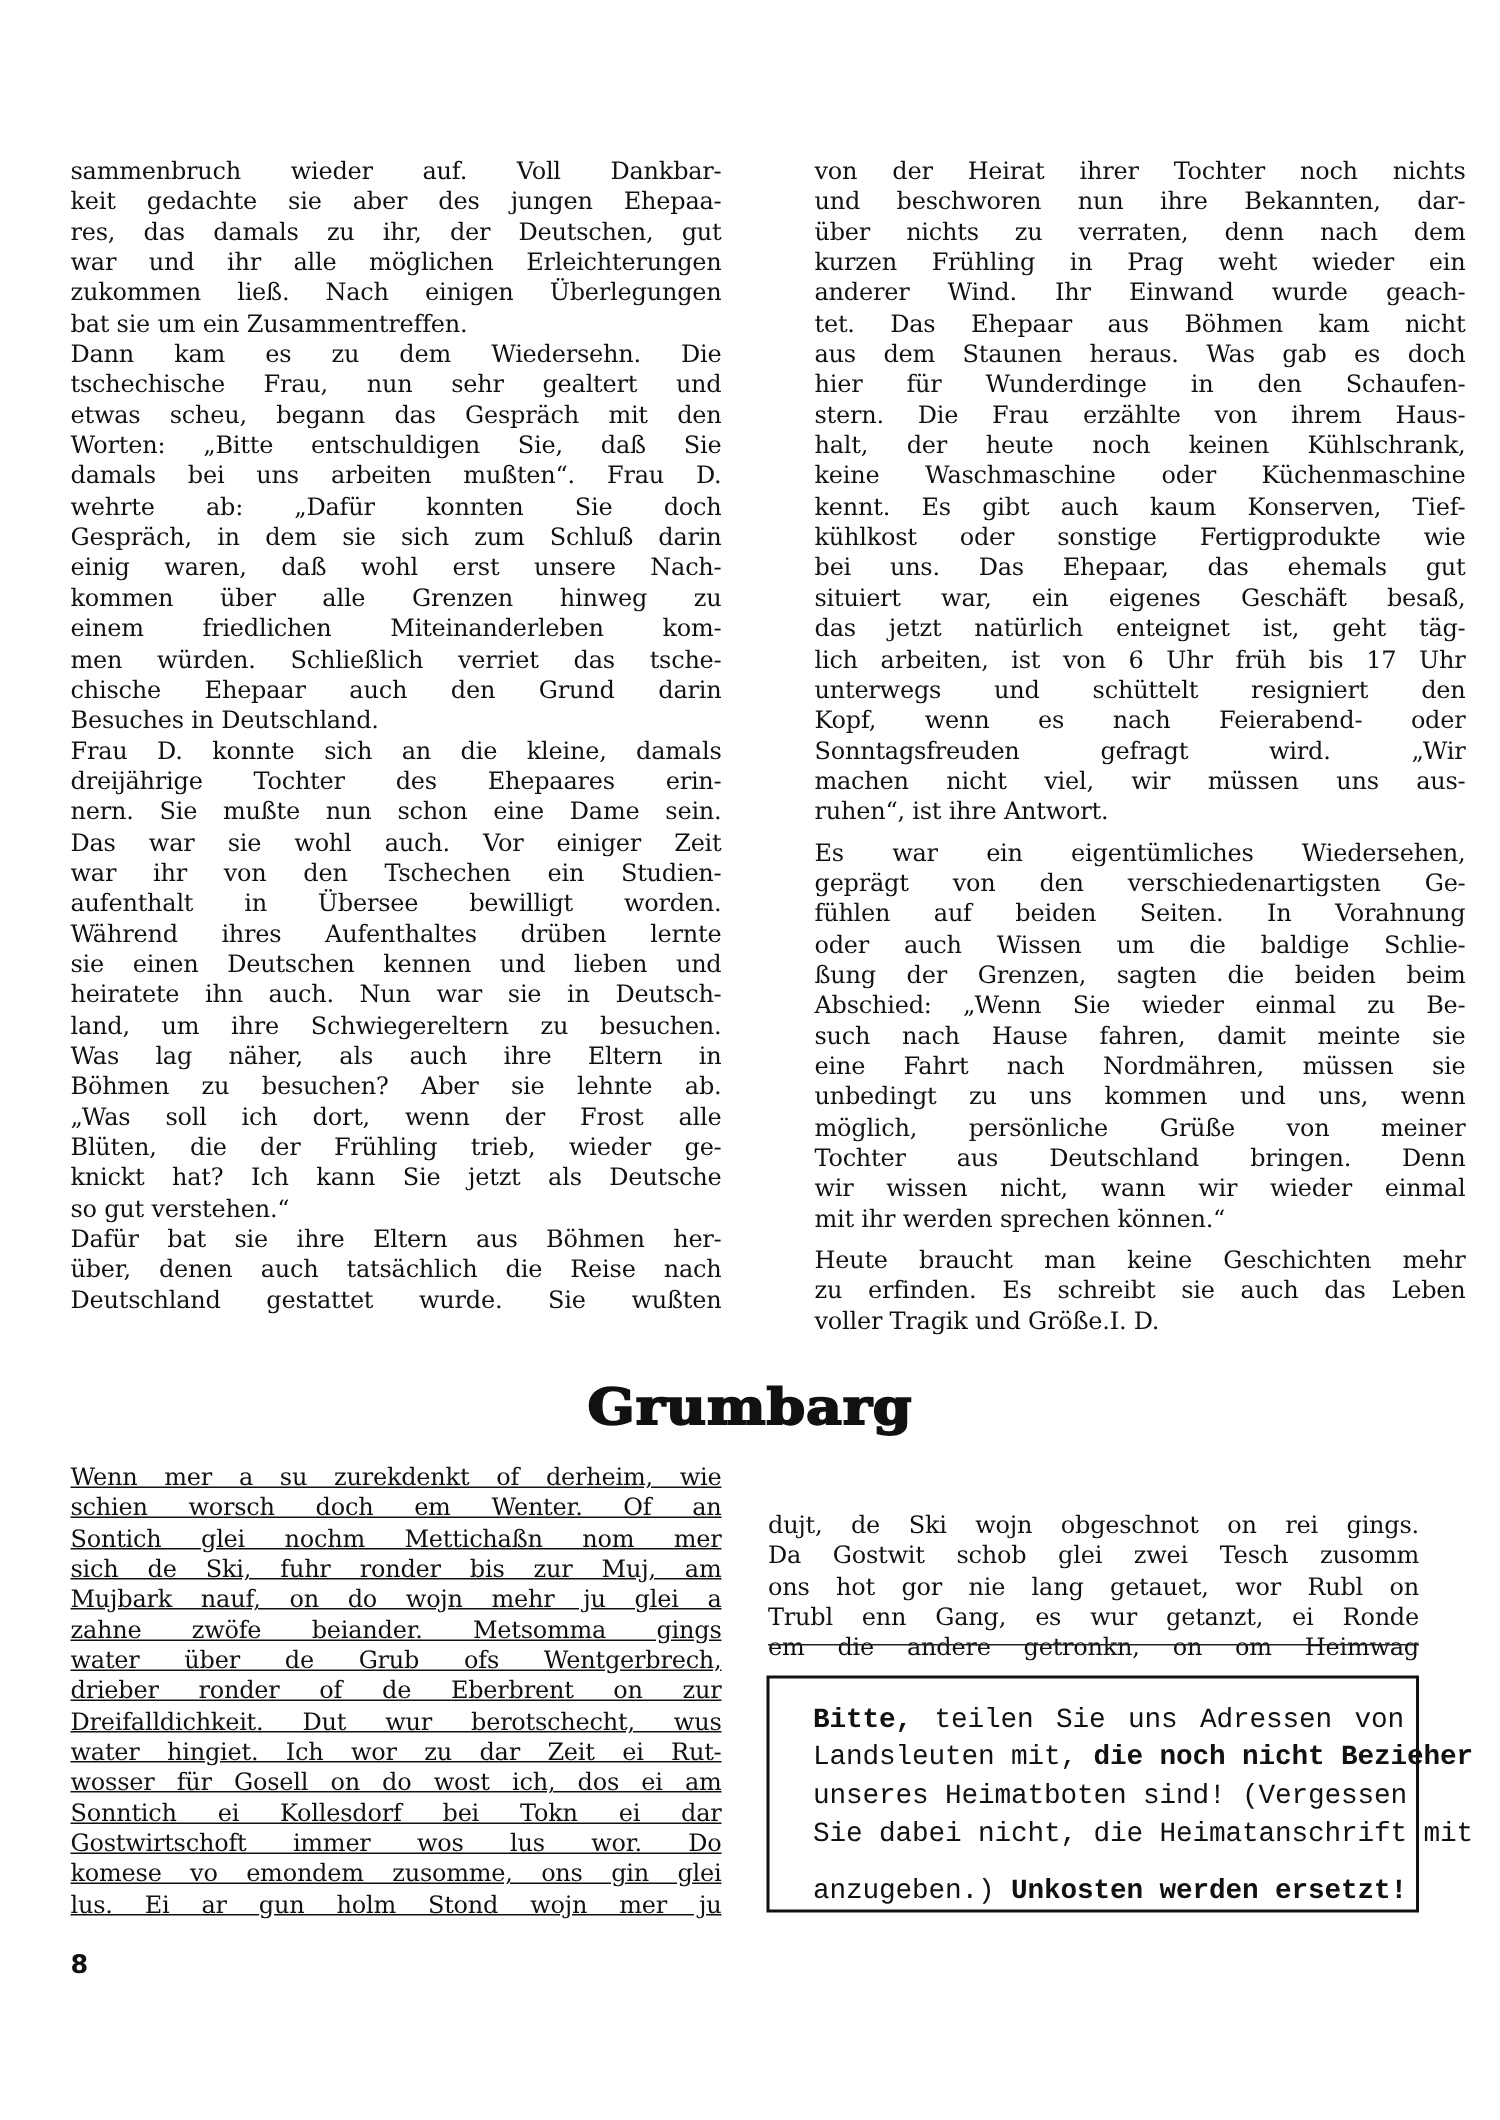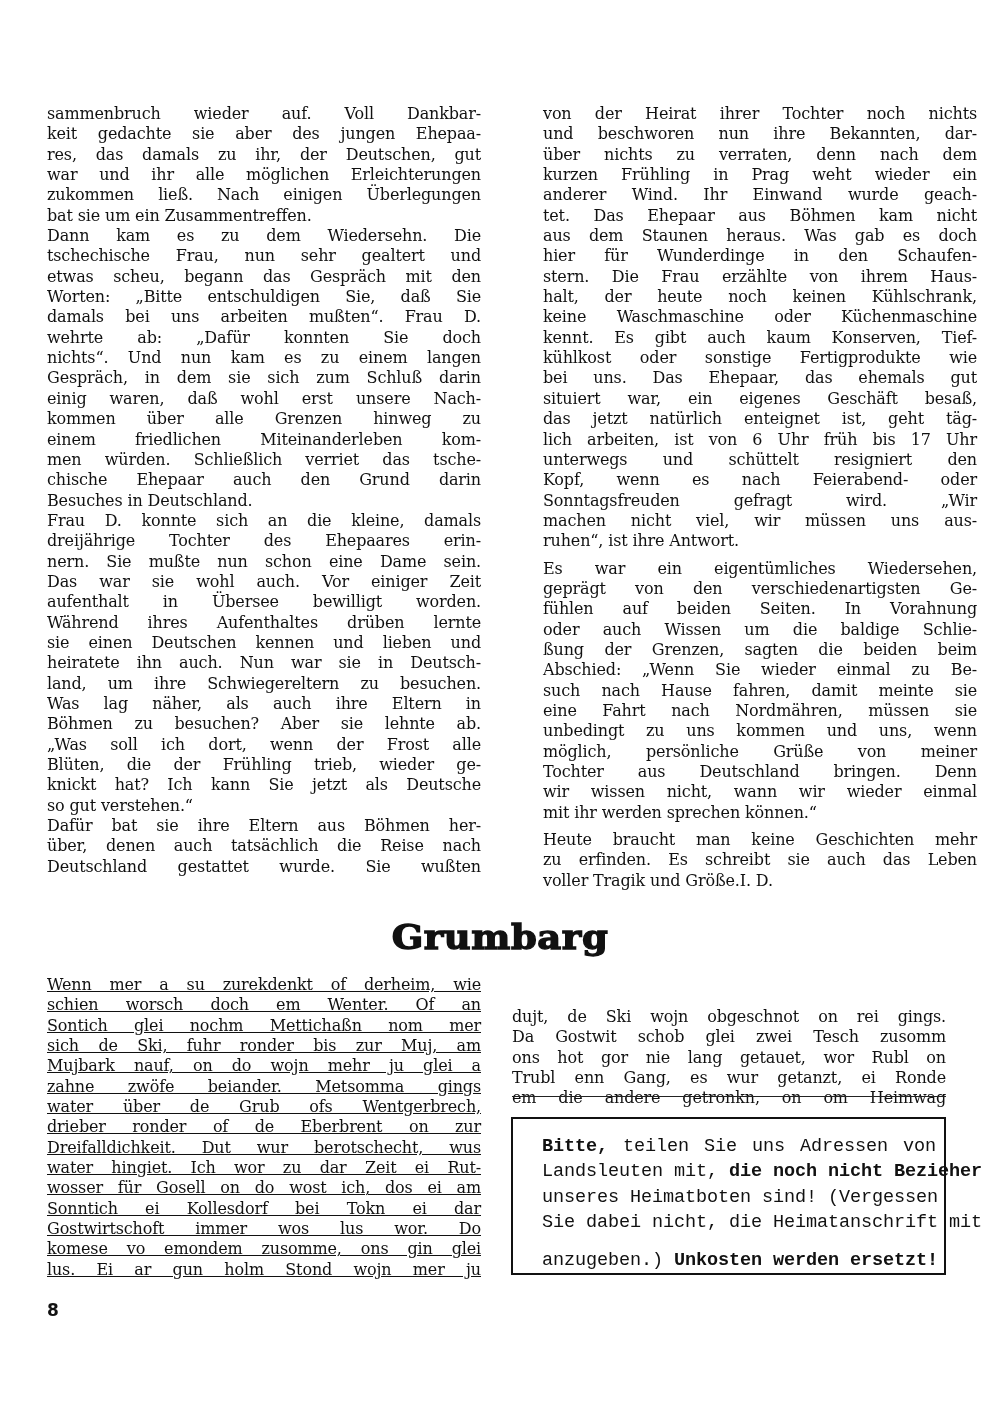--- a/index.html
+++ b/index.html
@@ -119,34 +119,34 @@
       <span class="line">zukommen ließ. Nach einigen Überlegungen</span>
       <span class="line last">bat sie um ein Zusammentreffen.</span>
     </p>
     <p>
       <span class="line">Dann kam es zu dem Wiedersehn. Die</span>
       <span class="line">tschechische Frau, nun sehr gealtert und</span>
       <span class="line">etwas scheu, begann das Gespräch mit den</span>
       <span class="line">Worten: „Bitte entschuldigen Sie, daß Sie</span>
       <span class="line">damals bei uns arbeiten mußten“. Frau D.</span>
       <span class="line">wehrte ab: „Dafür konnten Sie doch</span>
-      <span class="line">nichts“. Und nun kam es zu einem langen</span>
       <span class="line">Gespräch, in dem sie sich zum Schluß darin</span>
       <span class="line">einig waren, daß wohl erst unsere Nach-</span>
       <span class="line">kommen über alle Grenzen hinweg zu</span>
       <span class="line">einem friedlichen Miteinanderleben kom-</span>
       <span class="line">men würden. Schließlich verriet das tsche-</span>
       <span class="line">chische Ehepaar auch den Grund darin</span>
       <span class="line last">Besuches in Deutschland.</span>
     </p>
     <p>
       <span class="line">Frau D. konnte sich an die kleine, damals</span>
       <span class="line">dreijährige Tochter des Ehepaares erin-</span>
       <span class="line">nern. Sie mußte nun schon eine Dame sein.</span>
       <span class="line">Das war sie wohl auch. Vor einiger Zeit</span>
+      <span class="line">war ihr von den Tschechen ein Studien-</span>
       <span class="line">aufenthalt in Übersee bewilligt worden.</span>
       <span class="line">Während ihres Aufenthaltes drüben lernte</span>
       <span class="line">sie einen Deutschen kennen und lieben und</span>
       <span class="line">heiratete ihn auch. Nun war sie in Deutsch-</span>
       <span class="line">land, um ihre Schwiegereltern zu besuchen.</span>
       <span class="line">Was lag näher, als auch ihre Eltern in</span>
       <span class="line">Böhmen zu besuchen? Aber sie lehnte ab.</span>
       <span class="line">„Was soll ich dort, wenn der Frost alle</span>
       <span class="line">Blüten, die der Frühling trieb, wieder ge-</span>
       <span class="line">knickt hat? Ich kann Sie jetzt als Deutsche</span>

